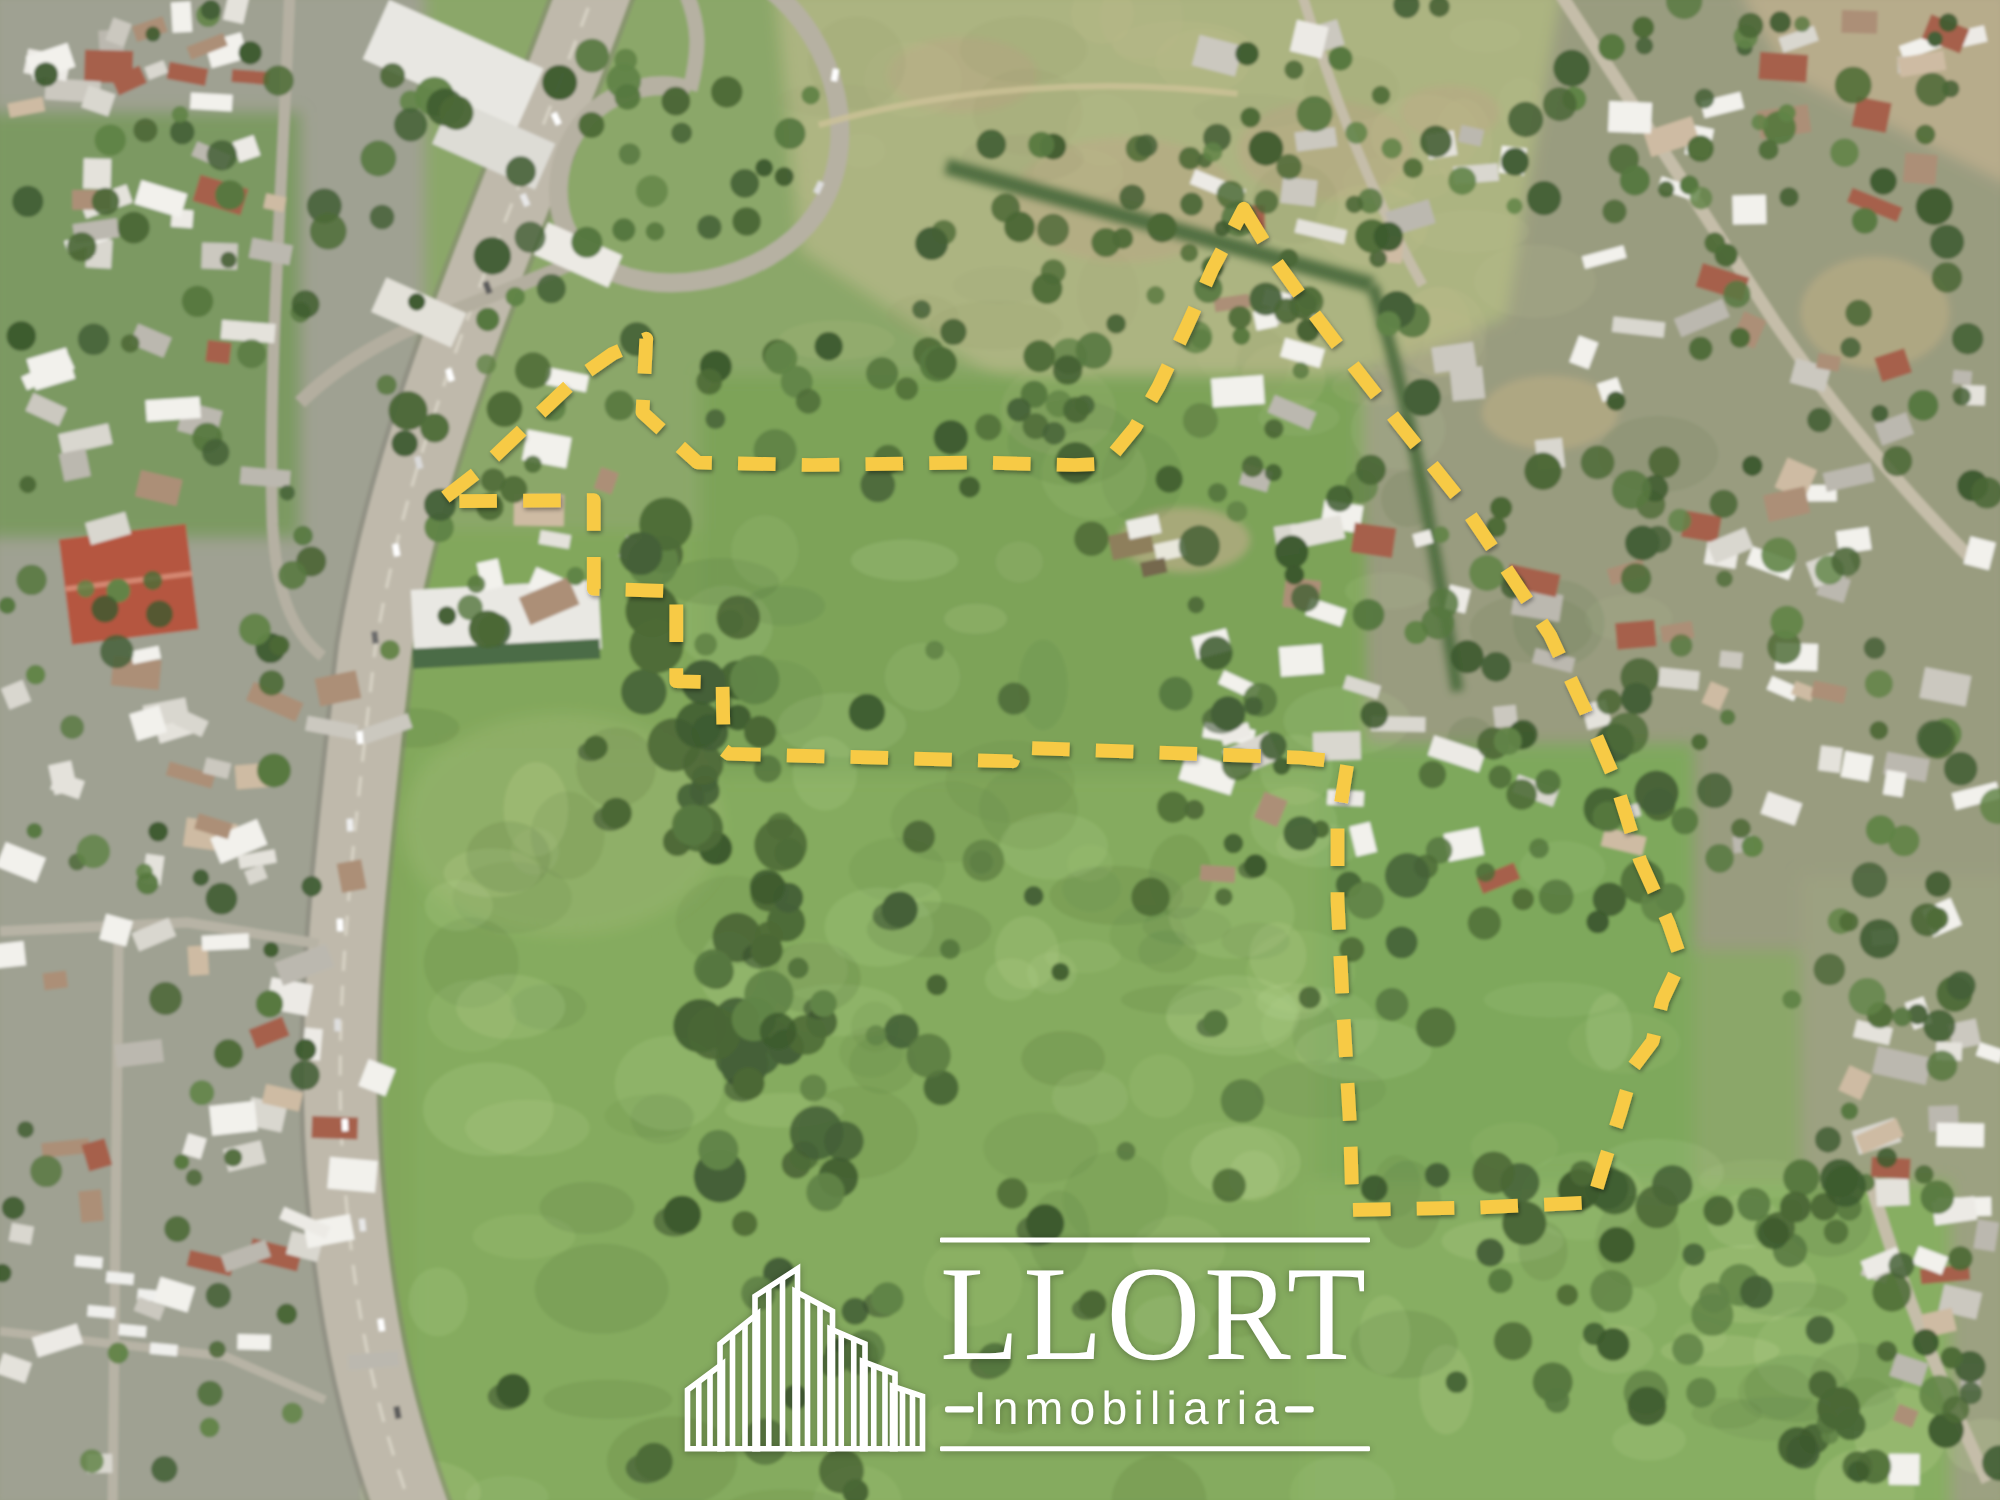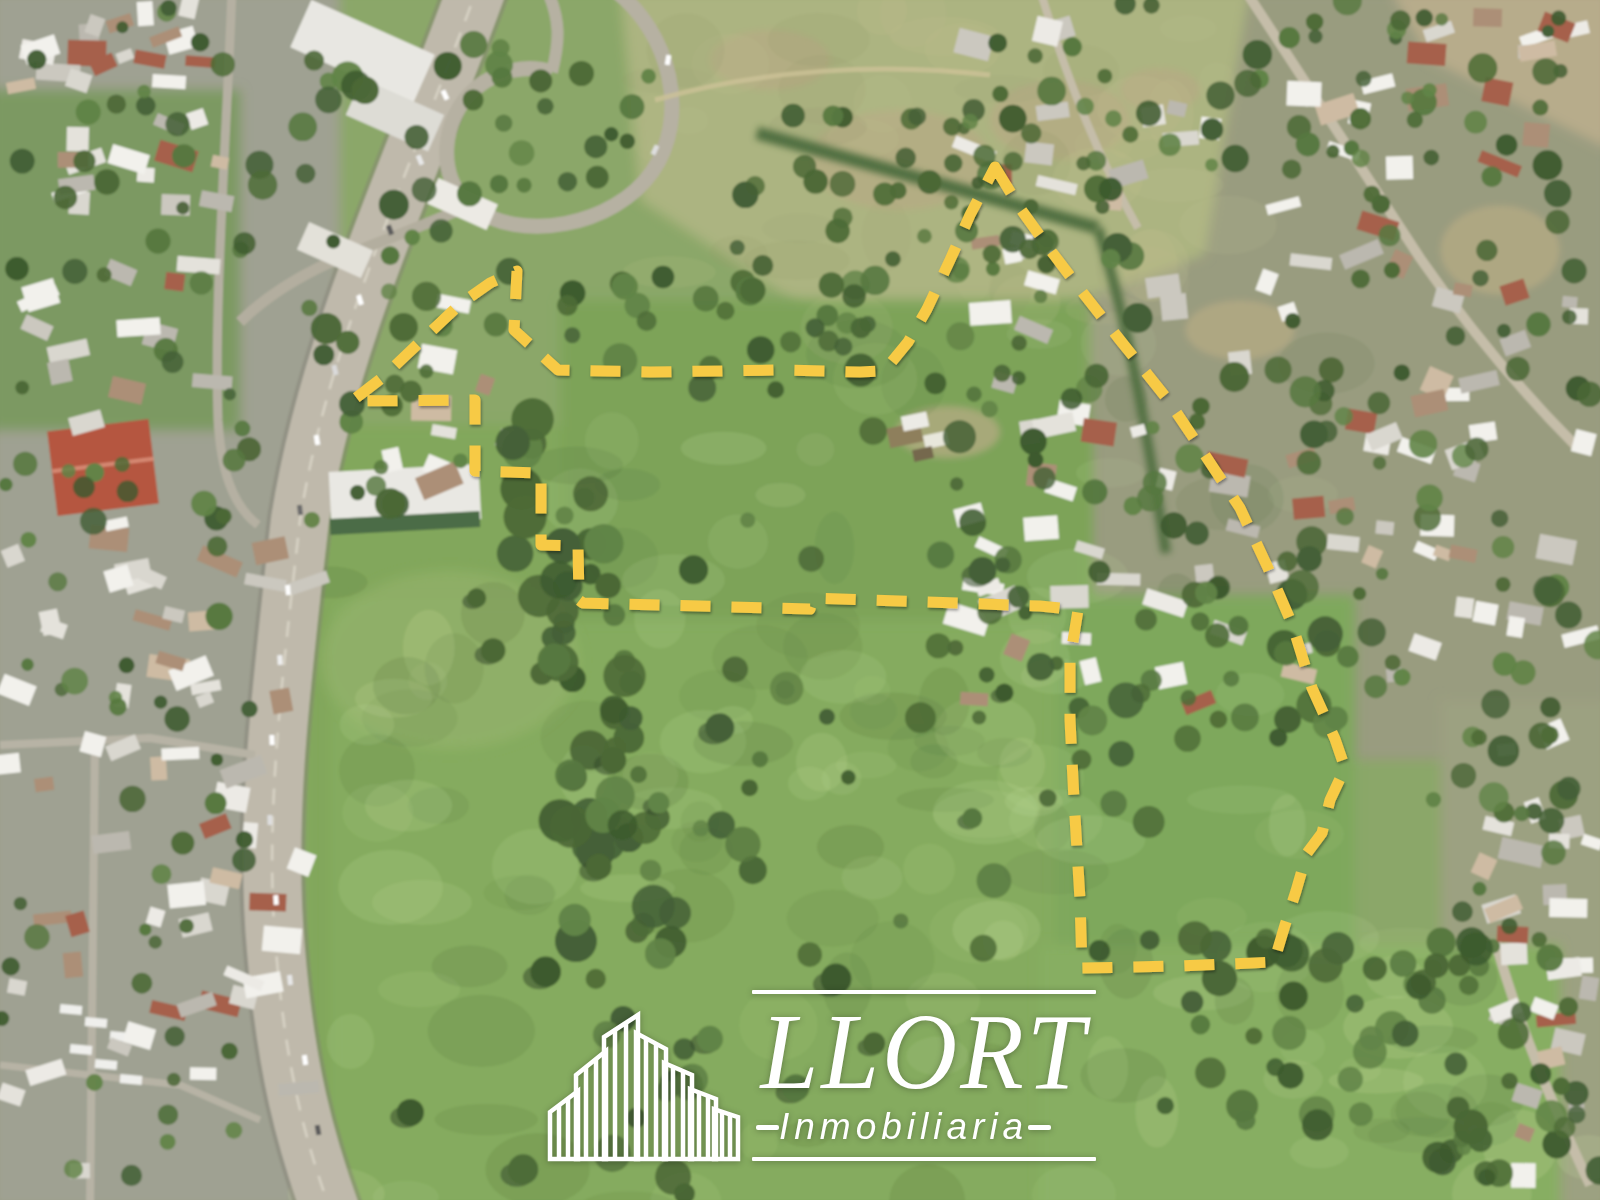--- a/index.html
+++ b/index.html
@@ -16,21 +16,21 @@
     position:absolute;
     left:546px;top:998px;
     width:560px;height:165px;
     display:flex;align-items:flex-end;
     color:#fff;
     filter:drop-shadow(0 1px 3px rgba(0,0,0,.30));
   }
   .logo-icon{flex:0 0 auto;}
   .logo-text{
     width:344px;margin-left:10px;margin-bottom:2px;
-    display:flex;flex-direction:column;align-items:center;font-style:italic;
+    display:flex;flex-direction:column;align-items:center;
   }
   .rule{width:344px;height:4px;background:#fff;border-radius:1px;}
   .brand{
     font-family:"Liberation Serif",serif;
     font-size:104px;line-height:1.0;
     letter-spacing:3px;
     color:#fff;
     margin-top:6px;
     transform:scale(1,1.04);
     white-space:nowrap;

